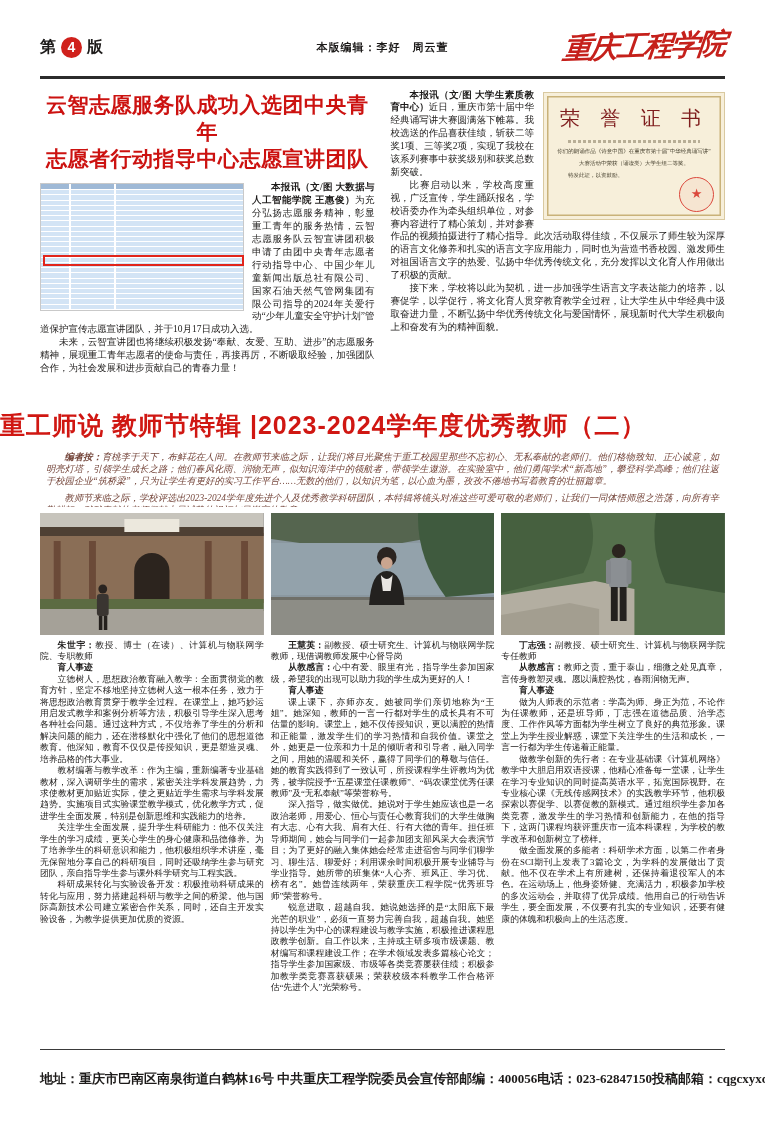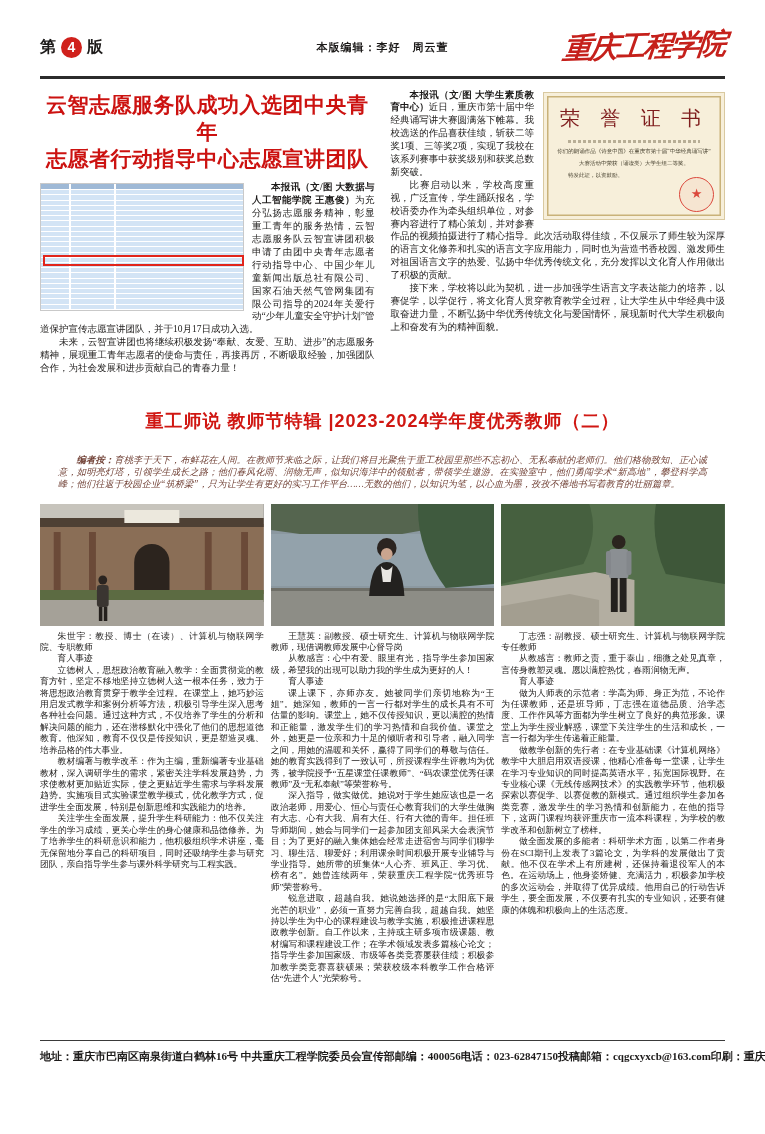--- a/index.html
+++ b/index.html
@@ -37,35 +37,35 @@
         position:relative;padding:12px 10px 0;box-sizing:border-box;text-align:center;}
   .cert-title{color:#7f1d1d;font-size:20px;font-weight:normal;letter-spacing:7px;
         font-family:"DejaVu Serif",serif;}
   .cert-names{height:3px;margin:8px 14px 0;opacity:.6;
         background:repeating-linear-gradient(to right,#8d8268 0 3px,transparent 3px 5px);}
   .cert-line{font-size:5.5px;color:#47412f;margin-top:4px;line-height:1.5;}
   .cert-seal{position:absolute;right:10px;bottom:7px;width:33px;height:33px;border:1.5px solid #d8362b;
         border-radius:50%;color:#d8362b;display:flex;align-items:center;justify-content:center;
         font-size:13px;opacity:.9;background:rgba(216,54,43,.06);}
   
-  .feature-title{text-align:center;color:#d01712;font-size:18px;font-weight:900;
+  .feature-title{text-align:left;color:#d01712;font-size:25px;font-weight:900;
         font-family:"Liberation Sans",sans-serif;margin:8px 0 5px;letter-spacing:1px;}
   .editor-note{padding:0 42px;color:#74453a;height:60px;overflow:hidden;}
-  .editor-note p{margin:16px;font-size:9.3px;line-height:1.33;text-indent:2em;text-align:justify;font-style:italic;}
+  .editor-note p{margin:4px;font-size:9.3px;line-height:1.33;text-indent:2em;text-align:justify;font-style:italic;}
   .editor-note .bold{font-weight:bold;}
   
   .profiles-row{display:flex;gap:7px;padding:6px 40px 0;height:534px;box-sizing:border-box;overflow:hidden;}
   .profile{flex:1;min-width:0;}
   .photo{width:100%;height:122px;display:block;margin-bottom:5px;background:#888;}
   .profile p{font-size:8.8px;line-height:1.3;text-indent:2em;margin:0;text-align:justify;}
-  .bold{font-weight:normal;}
+  .bold{font-weight:bold;}
   
   .footer-rule{height:1.5px;background:#3a3a3a;margin:8px 40px 0;}
-  .footer{display:flex;justify-content:space-between;padding:8px 40px 0;font-size:11px;font-weight:bold;
-        white-space:nowrap;}
+  .footer{display:flex;justify-content:space-between;padding:8px 40px 0;font-size:13px;font-weight:bold;
+        white-space:nowrap;margin-top:12px;}
   .footer span{flex:none;}
 </style>
 </head>
 <body>
 
 <div class="page">
 
   <div class="header">
     <div class="page-label">
       <span>第</span>
@@ -138,20 +138,21 @@
         <circle cx="64" cy="76" r="4.5" fill="#2a2420"></circle>
         <rect x="58" y="81" width="12" height="22" rx="3" fill="#3a3531"></rect>
         <rect x="60" y="103" width="3.6" height="14" fill="#24201c"></rect>
         <rect x="65" y="103" width="3.6" height="14" fill="#24201c"></rect>
       </svg>
       <p><span class="bold">朱世宇：</span><span>教授、博士（在读）、计算机与物联网学院、专职教师</span></p>
       <p class="bold">育人事迹</p>
       <p>立德树人，思想政治教育融入教学：全面贯彻党的教育方针，坚定不移地坚持立德树人这一根本任务，致力于将思想政治教育贯穿于教学全过程。在课堂上，她巧妙运用启发式教学和案例分析等方法，积极引导学生深入思考各种社会问题。通过这种方式，不仅培养了学生的分析和解决问题的能力，还在潜移默化中强化了他们的思想道德教育。他深知，教育不仅仅是传授知识，更是塑造灵魂、培养品格的伟大事业。</p>
       <p>教材编著与教学改革：作为主编，重新编著专业基础教材，深入调研学生的需求，紧密关注学科发展趋势，力求使教材更加贴近实际，使之更贴近学生需求与学科发展趋势。实施项目式实验课堂教学模式，优化教学方式，促进学生全面发展，特别是创新思维和实践能力的培养。</p>
       <p>关注学生全面发展，提升学生科研能力：他不仅关注学生的学习成绩，更关心学生的身心健康和品德修养。为了培养学生的科研意识和能力，他积极组织学术讲座，毫无保留地分享自己的科研项目，同时还吸纳学生参与研究团队，亲自指导学生参与课外科学研究与工程实践。</p>
+      <p>科研成果转化与实验设备开发：积极推动科研成果的转化与应用，努力搭建起科研与教学之间的桥梁。他与国际高新技术公司建立紧密合作关系，同时，还自主开发实验设备，为教学提供更加优质的资源。</p>
     </div>
 
     <div class="profile">
       <svg class="photo" viewBox="0 0 228 122" preserveAspectRatio="none">
         <rect width="228" height="122" fill="#8b98a0"></rect>
         <path d="M0 0 h228 v34 l-60 -10 -80 14 -88 -12 z" fill="#55654f"></path>
         <rect x="0" y="30" width="228" height="52" fill="#93a2ab"></rect>
         <path d="M150 0 h78 v80 l-50 4 q-30 -40 -28 -84z" fill="#3f5a3e"></path>
         <rect x="0" y="84" width="228" height="38" fill="#8d8d86"></rect>
         <rect x="0" y="84" width="228" height="3" fill="#6f6f68"></rect>

